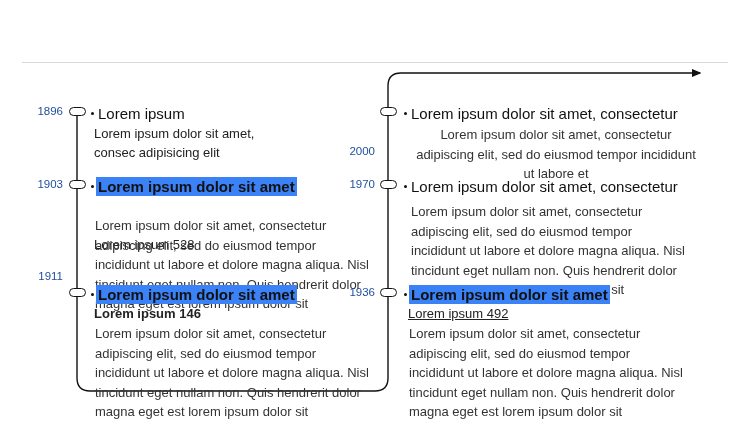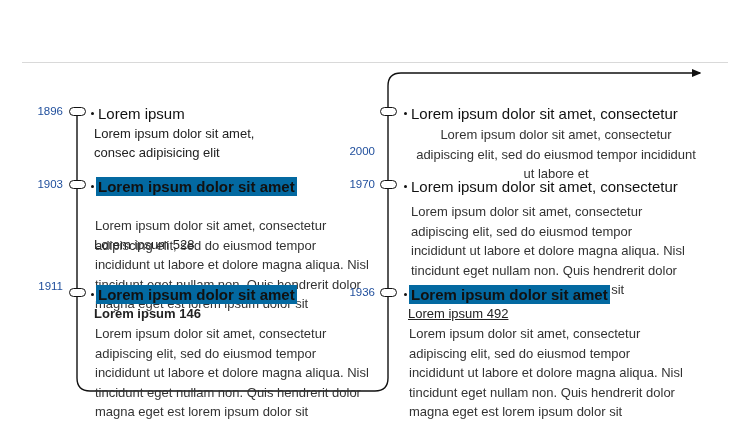--- a/index.html
+++ b/index.html
@@ -83,21 +83,21 @@
   .entry-title {
     position: absolute;
     font-size: 15px;
     color: #111111;
     white-space: nowrap;
   }
   .entry-title.bold {
     font-weight: bold;
   }
   .entry-title.hl {
-    background: #0369a1;
+    background: #3b82f6;
     padding: 1px 2px;
   }
   .entry-sub {
     position: absolute;
     font-size: 13px;
     color: #222222;
     line-height: 1.45;
   }
   .entry-body {
     position: absolute;
@@ -138,21 +138,21 @@
   <div class="entry">
     <div class="year" style="left:21px; top:178px;">1903</div>
     <div class="node" style="left:69px; top:180px;"></div>
     <div class="bullet-dot" style="left:91px; top:185px;"></div>
     <div class="entry-title bold hl" style="left:96px; top:177px;">Lorem ipsum dolor sit amet</div>
     <div class="entry-sub" style="left:94px; top:192px; width:260px;margin-top:44px;">Lorem ipsum 528</div>
     <div class="entry-body" style="left:95px; top:216px; width:275px;">Lorem ipsum dolor sit amet, consectetur adipiscing elit, sed do eiusmod tempor incididunt ut labore et dolore magna aliqua. Nisl tincidunt eget nullam non. Quis hendrerit dolor magna eget est lorem ipsum dolor sit</div>
   </div>
 
   <div class="entry">
-    <div class="year" style="left:21px; top:280px;">1911</div>
+    <div class="year" style="left:21px; top:270px;">1911</div>
     <div class="node" style="left:69px; top:288px;"></div>
     <div class="bullet-dot" style="left:91px; top:293px;"></div>
     <div class="entry-title bold hl" style="left:96px; top:285px;">Lorem ipsum dolor sit amet</div>
     <div class="entry-sub" style="left:94px; top:305px; width:260px;font-weight:bold;">Lorem ipsum 146</div>
     <div class="entry-body" style="left:95px; top:324px; width:275px;">Lorem ipsum dolor sit amet, consectetur adipiscing elit, sed do eiusmod tempor incididunt ut labore et dolore magna aliqua. Nisl tincidunt eget nullam non. Quis hendrerit dolor magna eget est lorem ipsum dolor sit</div>
   </div>
 
   <div class="entry">
     <div class="year" style="left:333px; top:105px;margin-top:40px;">2000</div>
     <div class="node" style="left:380px; top:107px;"></div>

